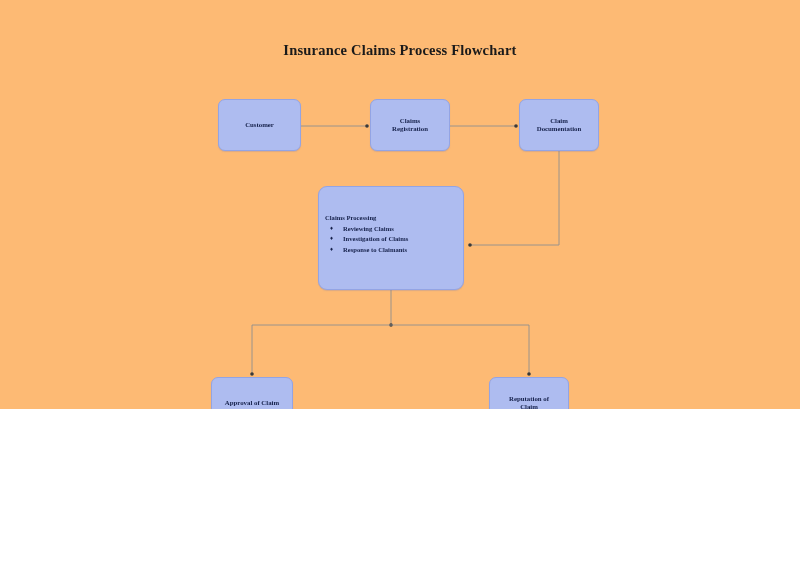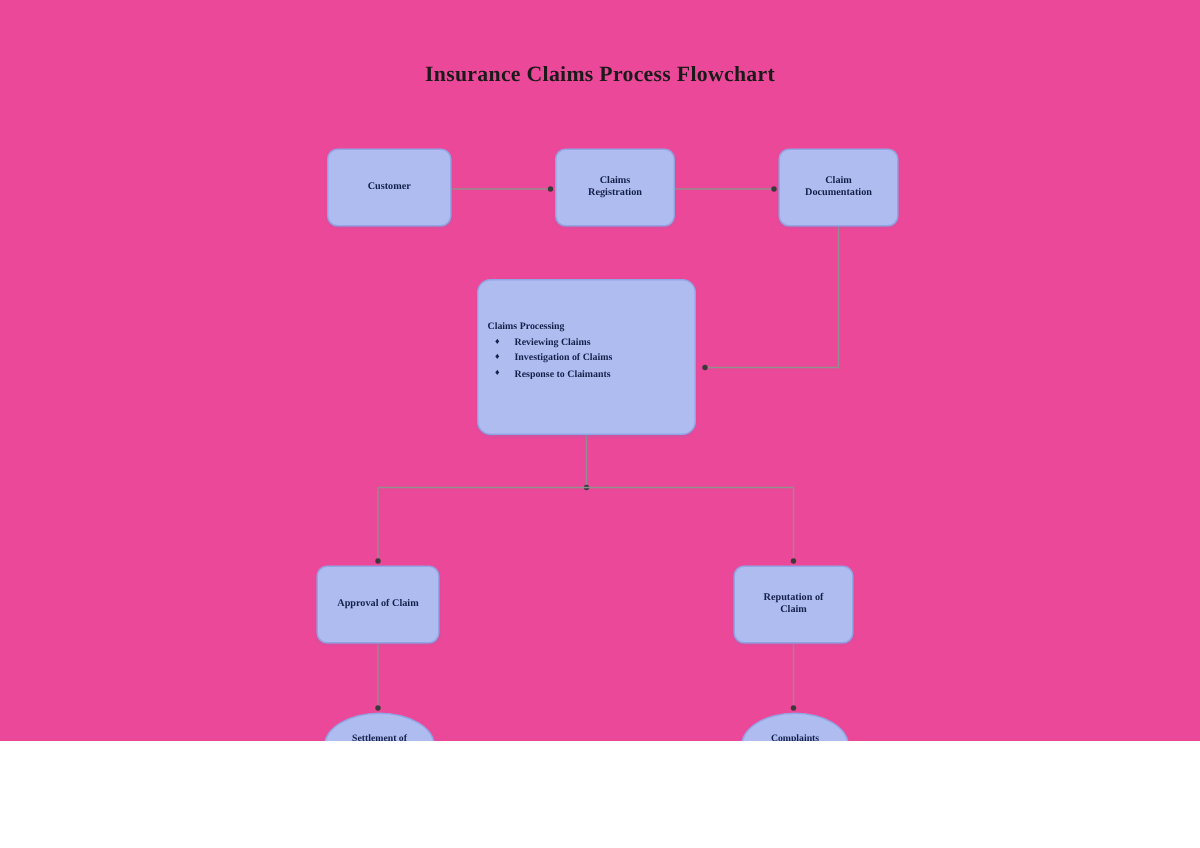--- a/index.html
+++ b/index.html
@@ -3,22 +3,22 @@
 <meta charset="utf-8">
 <style>
   html, body {
     margin: 0;
     padding: 0;
     background: #ffffff;
   }
   #canvas {
     position: relative;
     width: 800px;
-    height: 494px;
-    background: #ec4899;
+    height: 409px;
+    background: #fdba74;
     font-family: "Liberation Serif", "DejaVu Serif", serif;
     overflow: hidden;
   }
   #flow-svg {
     position: absolute;
     left: 0;
     top: 0;
     width: 800px;
     height: 565px;
   }

